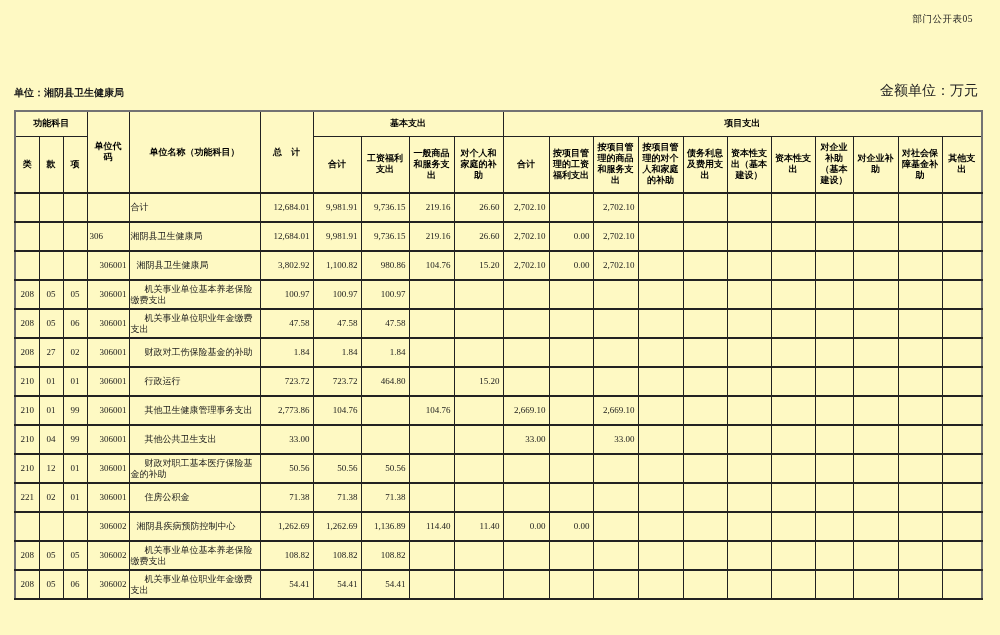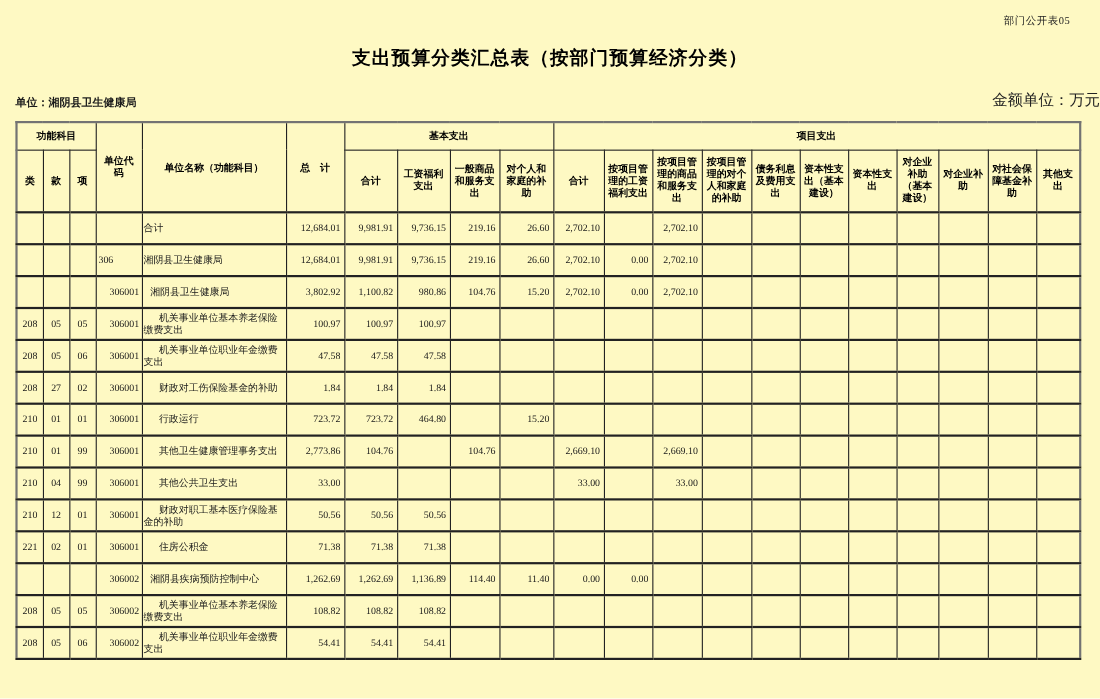--- a/index.html
+++ b/index.html
@@ -10,21 +10,21 @@
   .doc-label {
     position:absolute; top:13px; right:27px;
     font-size:9.5px; color:#222; letter-spacing:0.5px;
   }
   .title {
     position:absolute; top:41px; left:0; right:0; margin:0;
     text-align:center; font-size:17px; font-weight:bold; color:#000;
     font-family:"Liberation Sans","DejaVu Sans",sans-serif; letter-spacing:1px;
   }
   .meta-row {
-    position:absolute; top:82px; left:14px; right:0;
+    position:absolute; top:82px; left:14px; right:22px;
     display:flex; justify-content:space-between; align-items:flex-end;
   }
   .unit-label {
     font-size:10px; font-weight:bold;
     font-family:"Liberation Sans","DejaVu Sans",sans-serif;
   }
   .amount-unit-label { font-size:14px; color:#222; }
 
   table.budget {
     position:absolute; top:110px; left:14px; width:964px;
@@ -52,21 +52,20 @@
   td.name.lvl2 { text-indent:14px; }
   td.num  { text-align:right; padding:0 3px 0 1px; }
 </style>
 </head>
 <body>
 
 <div class="page">
 
   <div class="doc-label">部门公开表05</div>
 
-  <h1 class="title">支出预算分类汇总表（按部门预算经济分类）</h1>
 
   <div class="meta-row">
     <span class="unit-label">单位：湘阴县卫生健康局</span>
     <span class="amount-unit-label">金额单位：万元</span>
   </div>
 
   <table class="budget">
     <colgroup>
       <col style="width:24px">
         <col style="width:24px">

